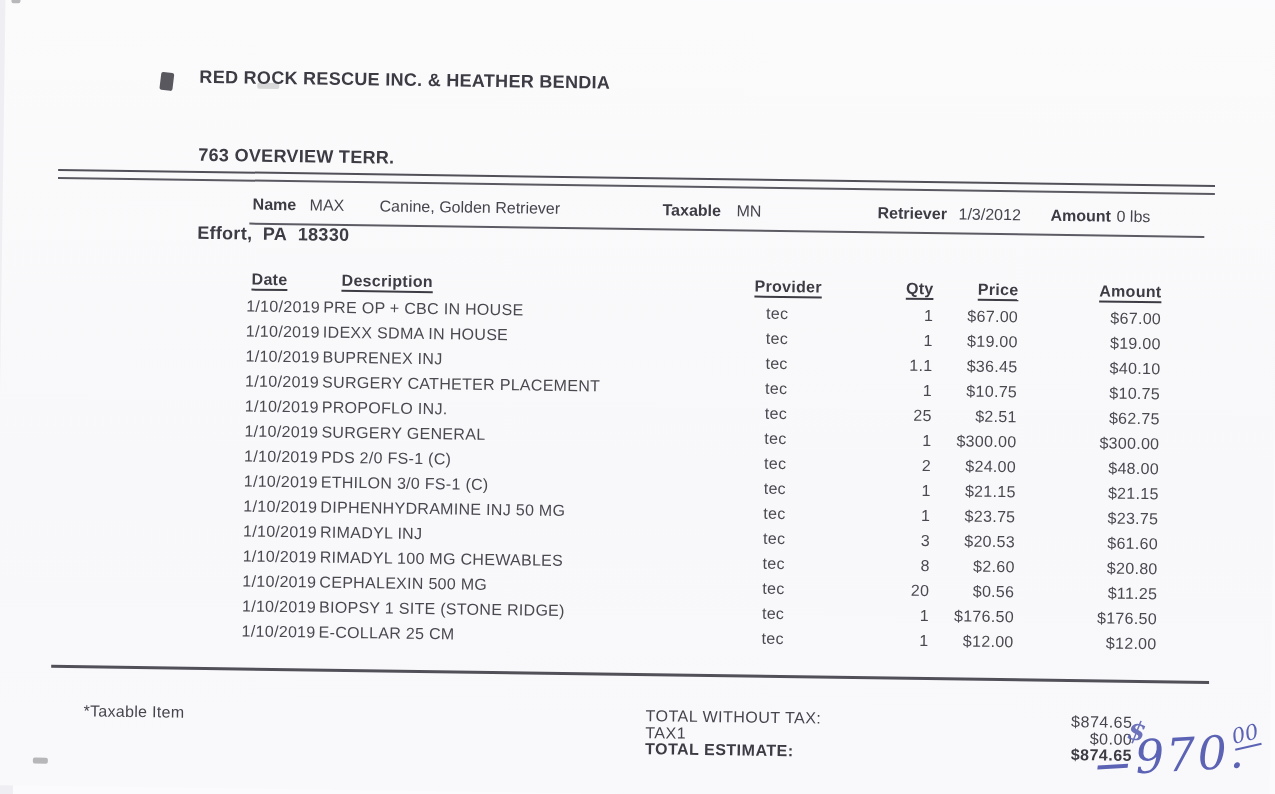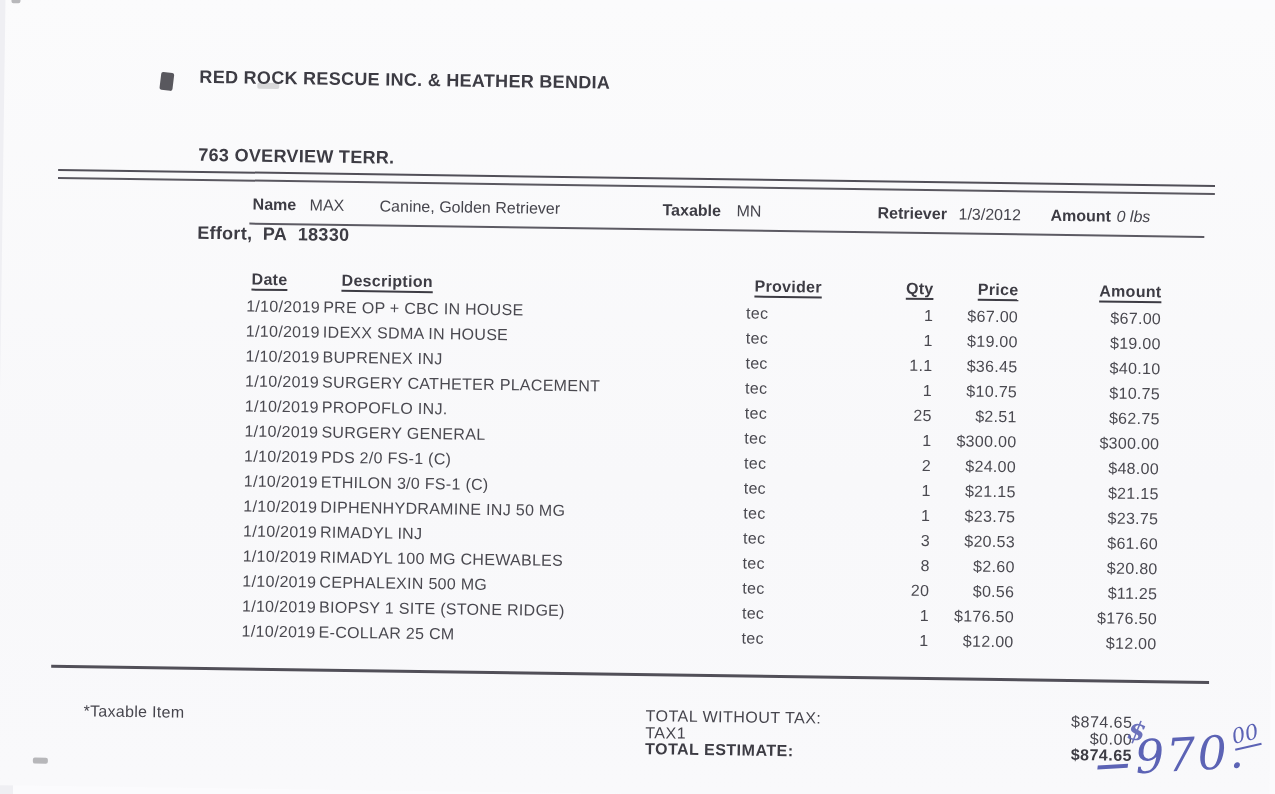--- a/index.html
+++ b/index.html
@@ -23,36 +23,36 @@
   .rule-double{position:absolute;left:55px;top:177px;width:1157px;height:6px;
     border-top:2px solid #514f58;border-bottom:2px solid #5a5860;}
   .rule-bottom{position:absolute;left:55px;top:673px;width:1158px;height:3px;background:#514f58;}
   
   .patient{position:absolute;left:247px;top:201px;width:955px;height:18px;font-size:16px;}
   .patient .lbl{font-weight:bold;color:#3d3c44;}
   .patient span{position:absolute;white-space:nowrap;}
   .p-name-lbl{left:3px;} .p-name{left:60px;} .p-breed{left:130px;}
   .p-gender-lbl{left:413px;} .p-gender{left:487px;text-align:right;}
   .p-bday-lbl{left:628px;} .p-bday{left:709px;}
-  .p-weight-lbl{left:801px;} .p-weight{left:867px;font-style:italic;}
+  .p-weight-lbl{left:801px;} .p-weight{left:867px;}
   .patient-underline{position:absolute;left:247px;top:228px;width:955px;height:2px;background:#5c5a63;}
   
   .thead{position:absolute;left:247px;top:276px;width:913px;height:20px;font-size:16px;
     font-weight:bold;color:#3d3c44;letter-spacing:.3px;}
   .thead span{position:absolute;text-decoration:underline;text-decoration-thickness:2px;text-underline-offset:4px;white-space:nowrap;}
   .h-date{left:3px;} .h-desc{left:93px;} .h-prov{left:506px;}
   .h-qty{left:600px;width:85px;text-align:right;}
   .h-price{left:660px;width:110px;text-align:right;}
   .h-amount{left:790px;width:123px;text-align:right;}
   .rows{position:absolute;left:247px;top:303px;width:913px;height:352px;}
   .trow{position:absolute;left:0;width:913px;height:22px;font-size:16px;letter-spacing:.3px;color:#4a4950;}
   .trow span{position:absolute;white-space:nowrap;}
   .c-date{left:-2px;}
   .c-desc{left:75px;}
-  .c-prov{left:498px;}
+  .c-prov{left:518px;}
   .c-qty{left:600px;width:85px;text-align:right;}
   .c-price{left:660px;width:110px;text-align:right;}
   .c-amount{left:790px;width:123px;text-align:right;}
   
   .taxable{position:absolute;left:88px;top:710px;font-size:16px;letter-spacing:.3px;}
   .totals{position:absolute;left:650px;top:707px;width:487px;font-size:16px;letter-spacing:.5px;}
   .totrow{position:relative;height:16.5px;}
   .totrow .tlabel{position:absolute;left:0;white-space:nowrap;}
   .totrow .tvalue{position:absolute;left:352px;width:135px;text-align:right;white-space:nowrap;}
   .totrow.bold{font-weight:bold;color:#3d3c44;}

